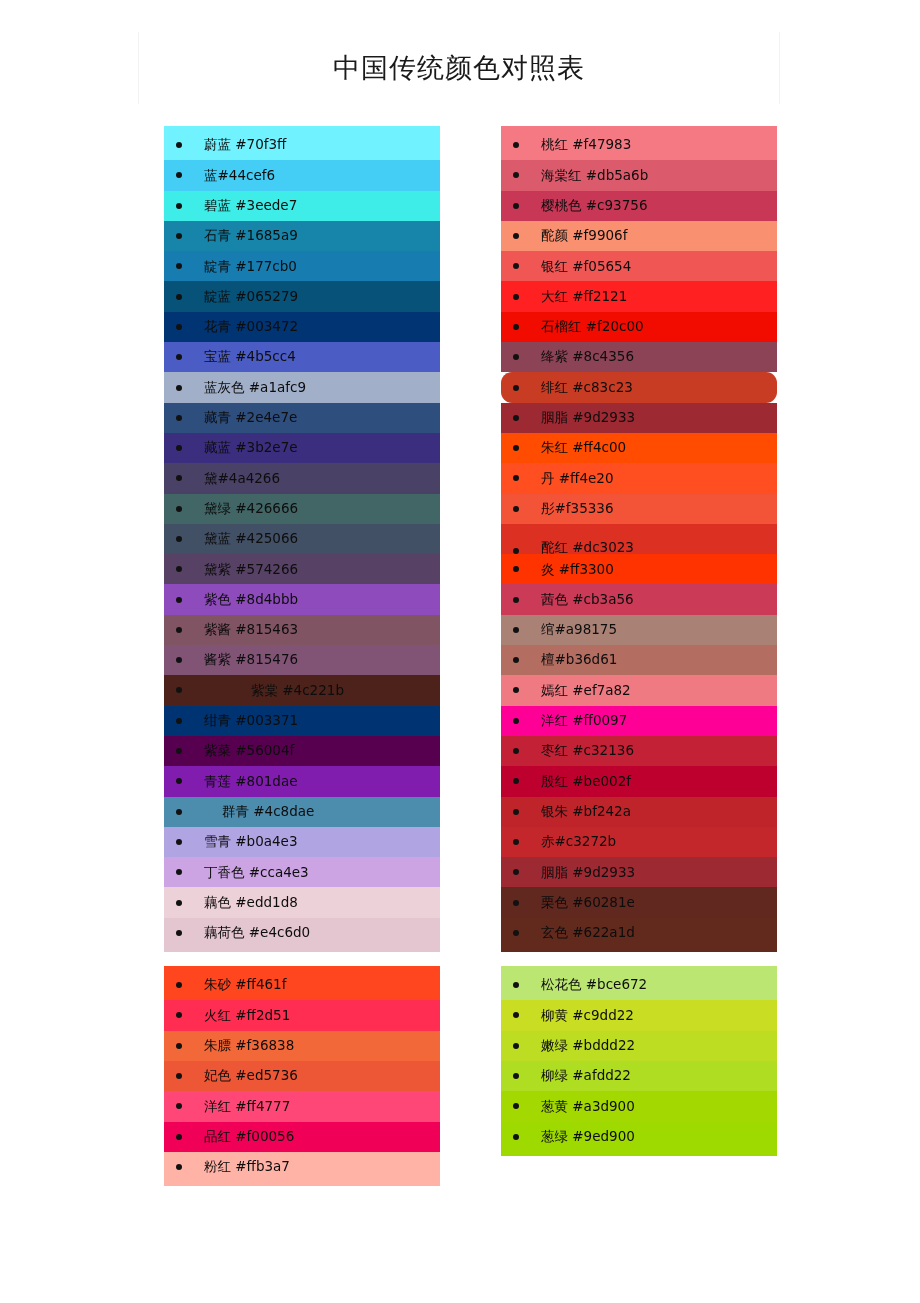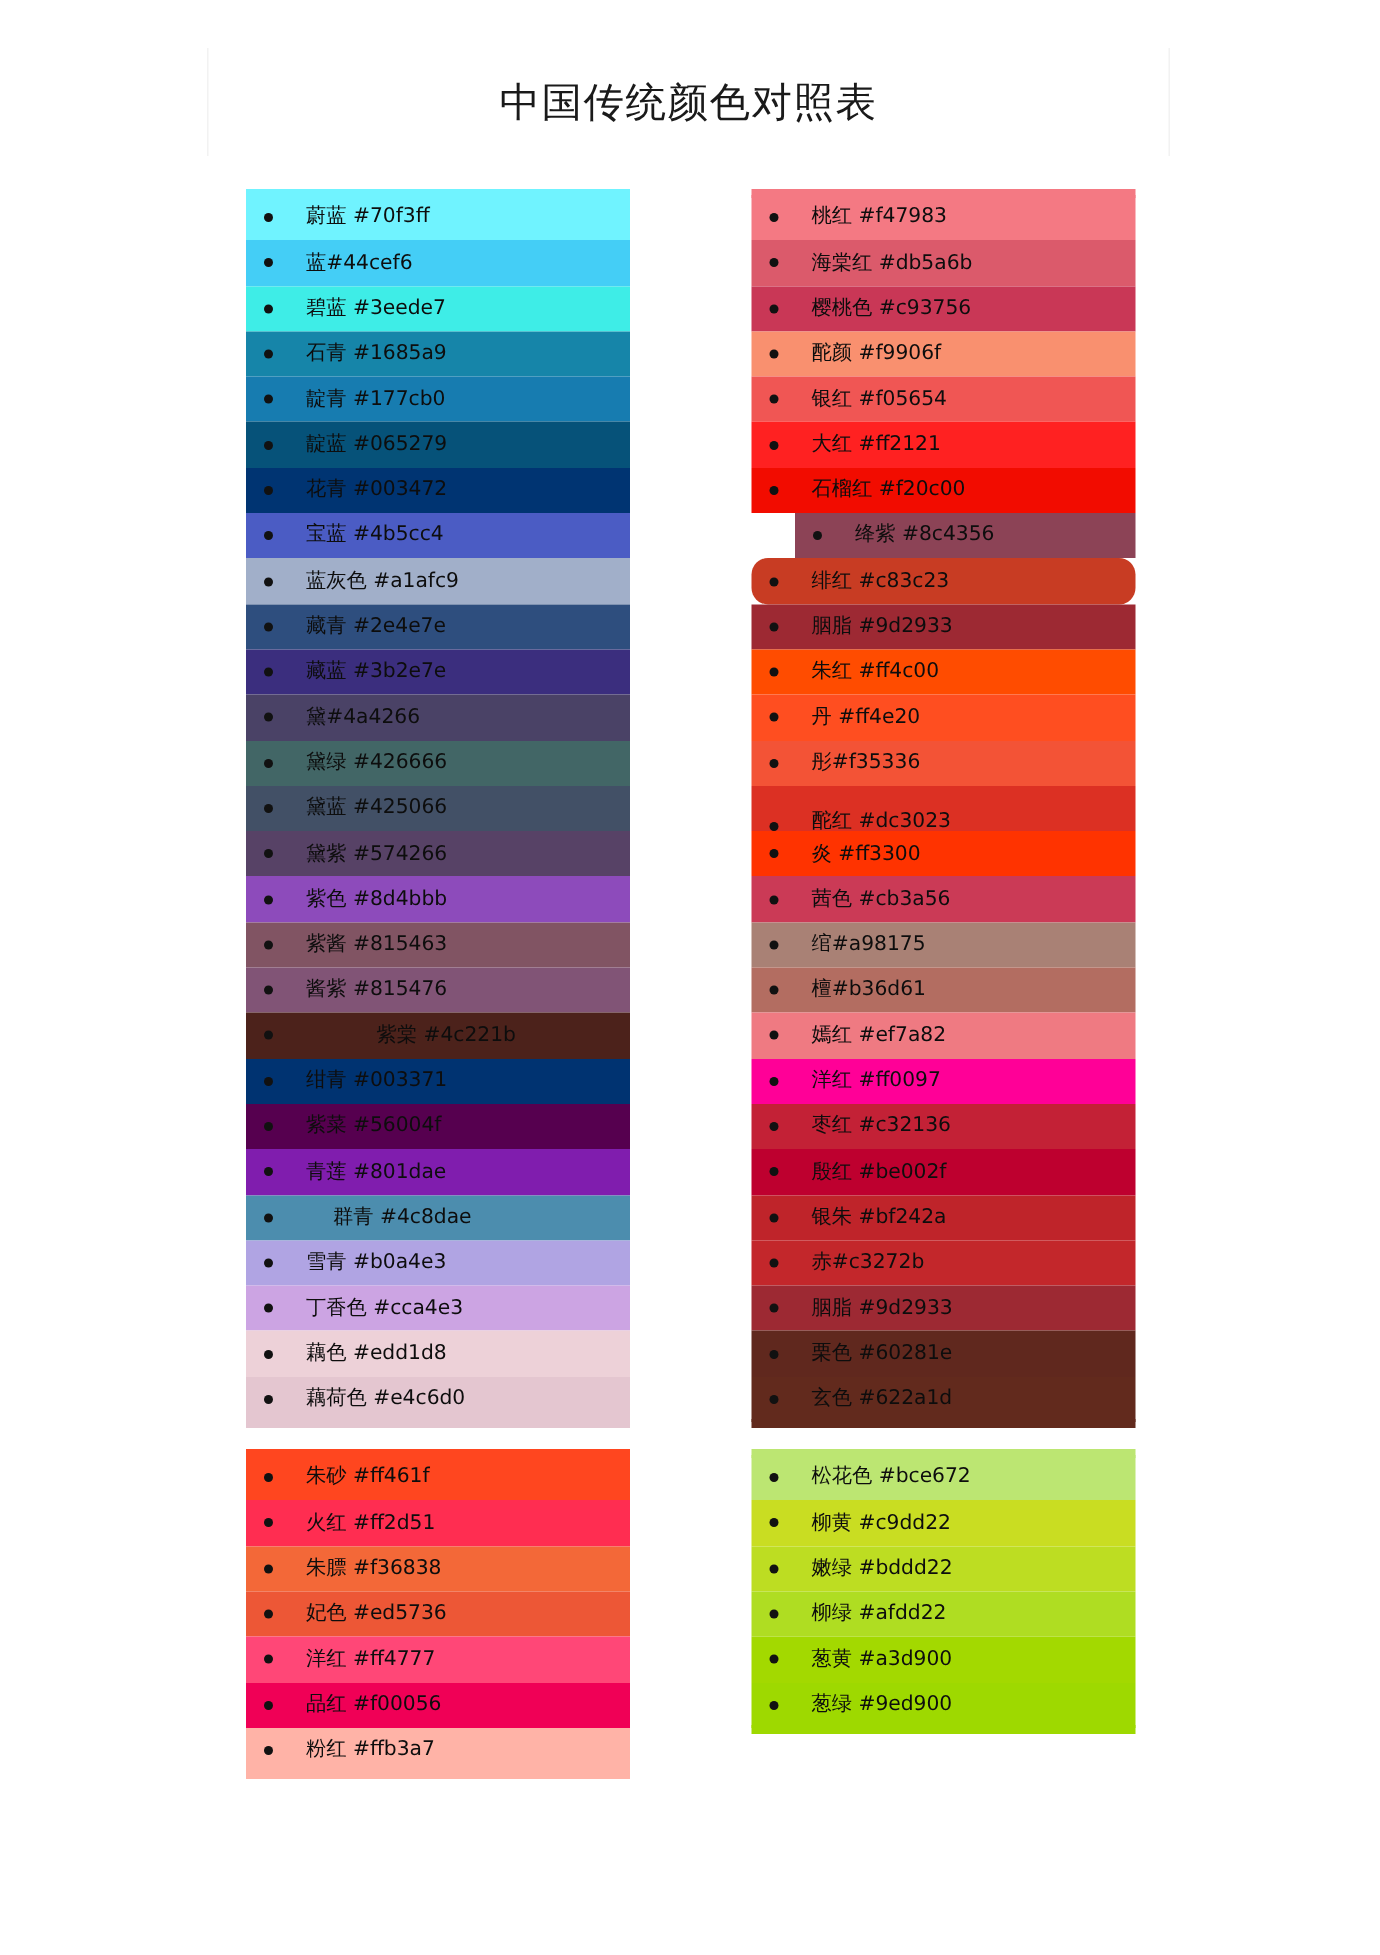--- a/index.html
+++ b/index.html
@@ -53,21 +53,21 @@
   }
   .col {
     position: absolute;
     top: 0;
     width: 282px;
   }
   .col-left  { left: 0px; }
   .col-right { left: 337px; }
 
   .group {
-    width: 256px;
+    width: 276px;
     box-sizing: border-box;
     padding-top: 4px;
     padding-bottom: 4px;
   }
   .group + .group {
     margin-top: 14px;
   }
   .swatch-row {
     height: 30.3px;
     display: flex;
@@ -267,21 +267,21 @@
             <span class="swatch-label">银红 #f05654</span>
           </div>
           <div class="swatch-row" style="background: rgb(255, 33, 33);">
             <span class="bullet"></span>
             <span class="swatch-label">大红 #ff2121</span>
           </div>
           <div class="swatch-row" style="background: rgb(242, 12, 0);">
             <span class="bullet"></span>
             <span class="swatch-label">石榴红 #f20c00</span>
           </div>
-          <div class="swatch-row" style="background: rgb(140, 67, 86); margin-left: 29px;">
+          <div class="swatch-row" style="background: rgb(140, 67, 86);">
             <span class="bullet"></span>
             <span class="swatch-label">绛紫 #8c4356</span>
           </div>
           <div class="swatch-row" style="background: rgb(200, 60, 35); border-radius: 11px;">
             <span class="bullet"></span>
             <span class="swatch-label">绯红 #c83c23</span>
           </div>
           <div class="swatch-row" style="background: rgb(157, 41, 51);">
             <span class="bullet"></span>
             <span class="swatch-label">胭脂 #9d2933</span>

